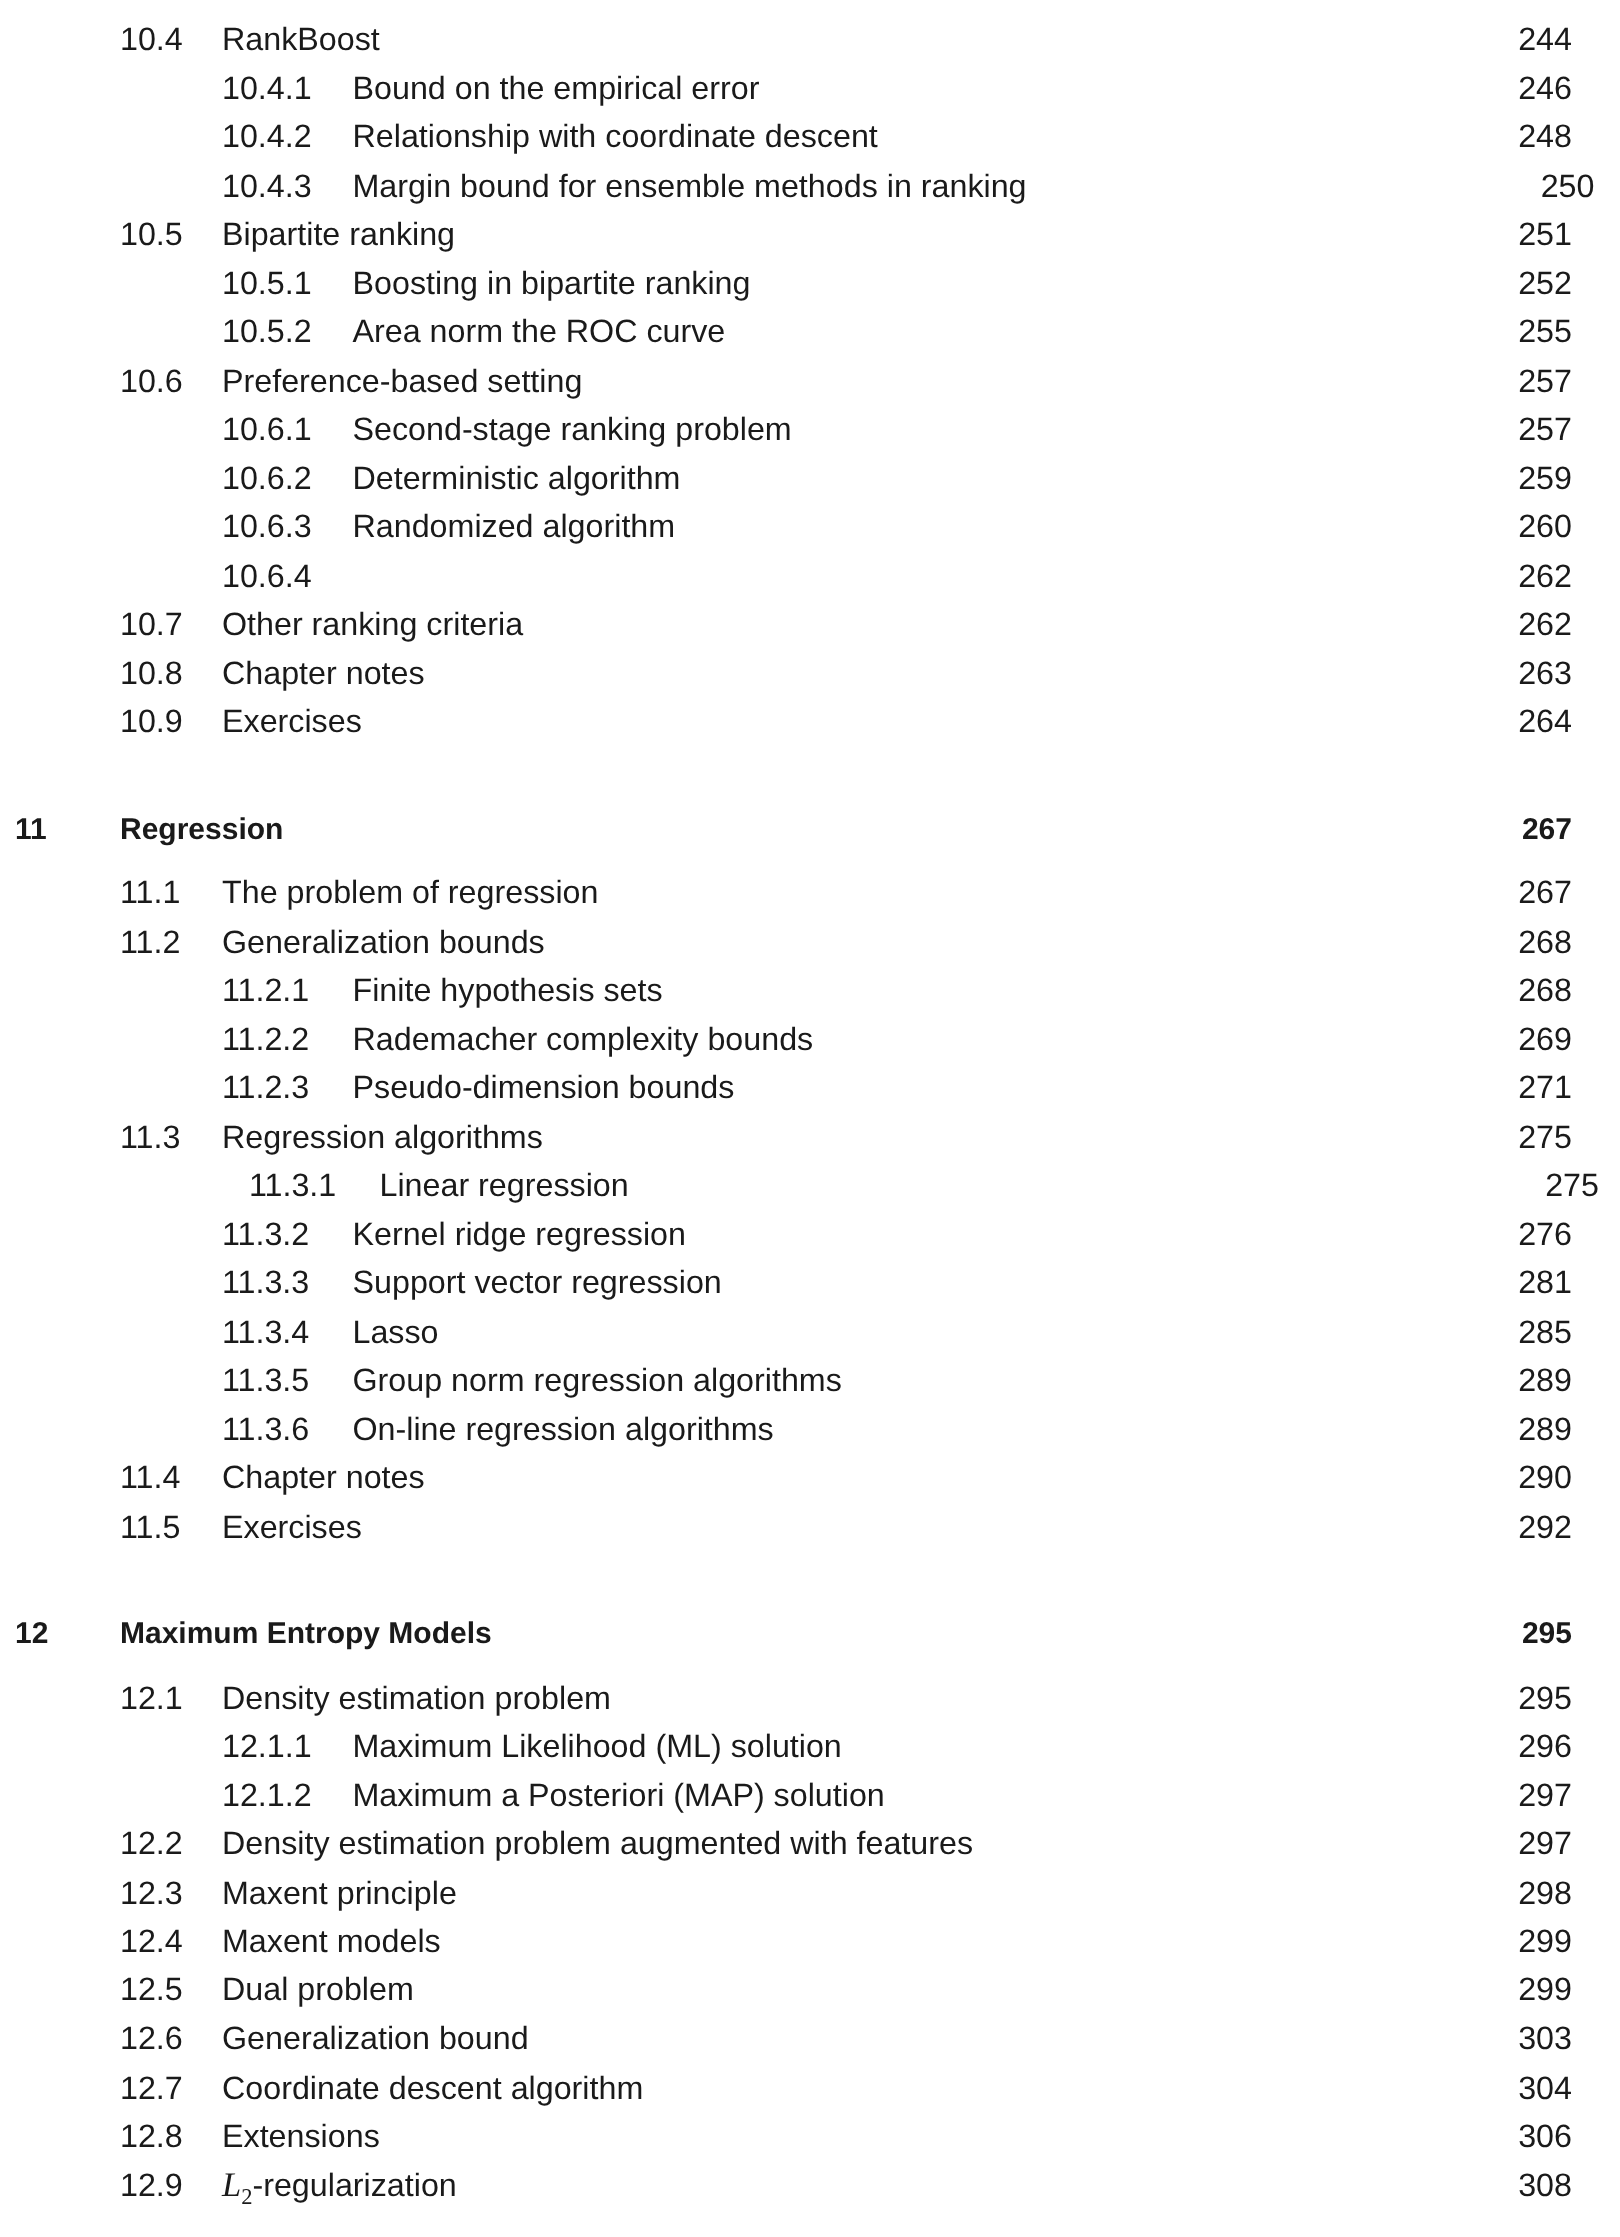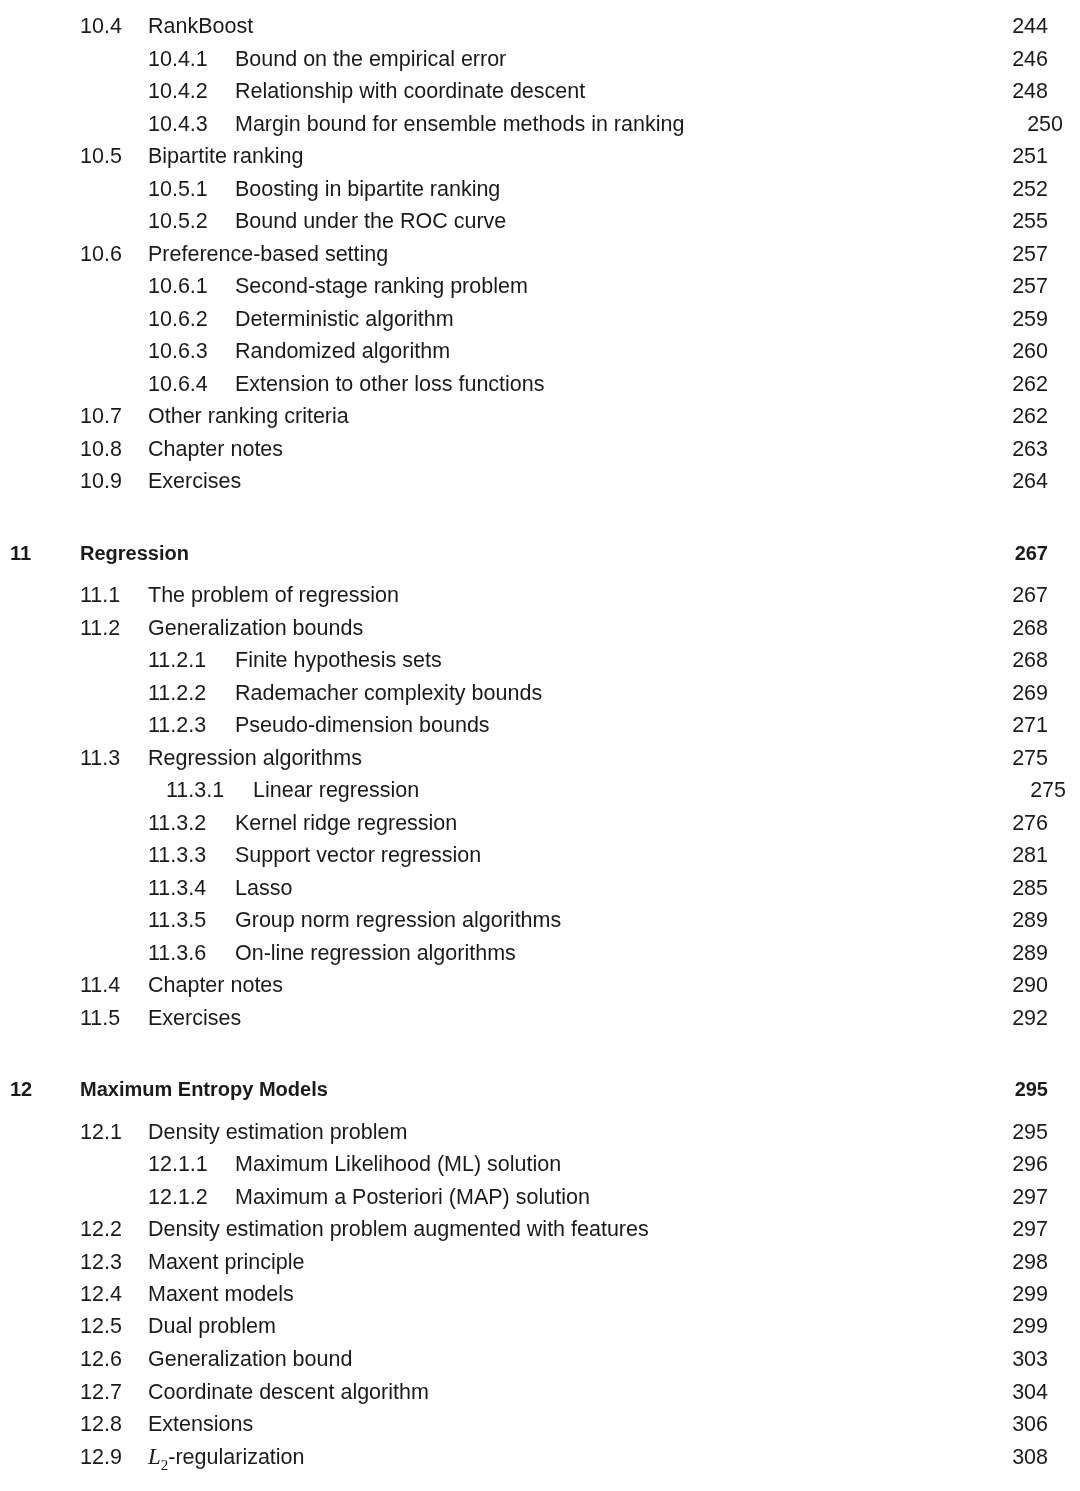--- a/index.html
+++ b/index.html
@@ -54,21 +54,21 @@
       <span class="title">Bipartite ranking</span>
       <span class="page">251</span>
     </div>
     <div class="row lvl2" style="top: 172.5px;">
       <span class="num">10.5.1</span>
       <span class="title">Boosting in bipartite ranking</span>
       <span class="page">252</span>
     </div>
     <div class="row lvl2" style="top: 205px; text-decoration: underline;">
       <span class="num">10.5.2</span>
-      <span class="title">Bound under the ROC curve</span>
+      <span class="title">Area norm the ROC curve</span>
       <span class="page">255</span>
     </div>
     <div class="row lvl1" style="top: 237.5px;">
       <span class="num">10.6</span>
       <span class="title">Preference-based setting</span>
       <span class="page">257</span>
     </div>
     <div class="row lvl2" style="top: 270px;">
       <span class="num">10.6.1</span>
       <span class="title">Second-stage ranking problem</span>
@@ -79,21 +79,20 @@
       <span class="title">Deterministic algorithm</span>
       <span class="page">259</span>
     </div>
     <div class="row lvl2" style="top: 335px;">
       <span class="num">10.6.3</span>
       <span class="title">Randomized algorithm</span>
       <span class="page">260</span>
     </div>
     <div class="row lvl2" style="top: 367.5px;">
       <span class="num">10.6.4</span>
-      <span class="title">Extension to other loss functions</span>
       <span class="page">262</span>
     </div>
     <div class="row lvl1" style="top: 400px;">
       <span class="num">10.7</span>
       <span class="title">Other ranking criteria</span>
       <span class="page">262</span>
     </div>
     <div class="row lvl1" style="top: 432.5px;">
       <span class="num">10.8</span>
       <span class="title">Chapter notes</span>

